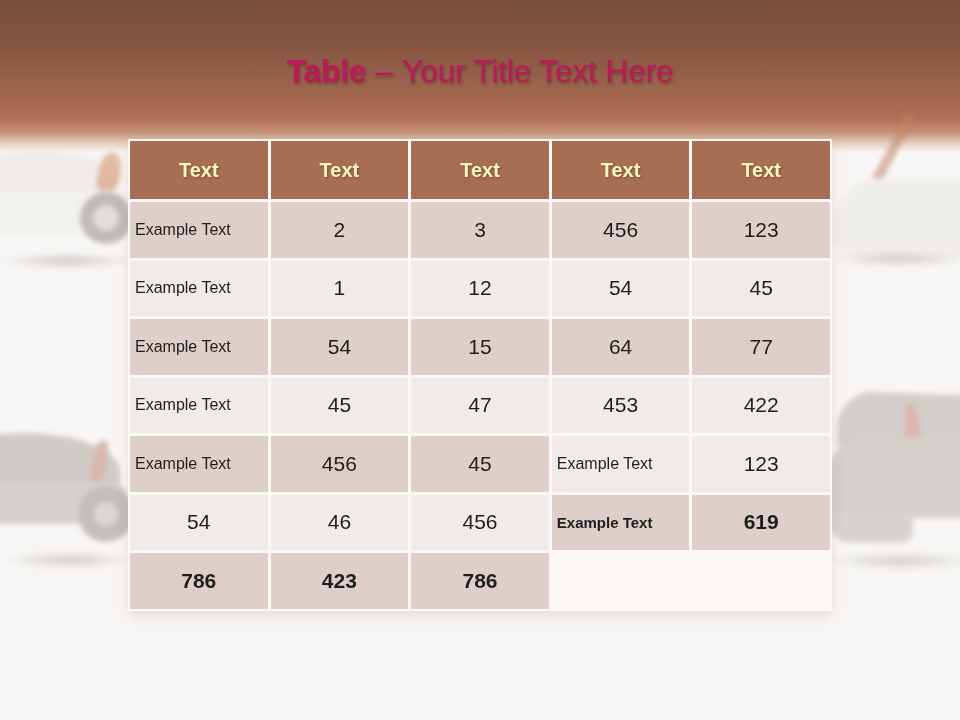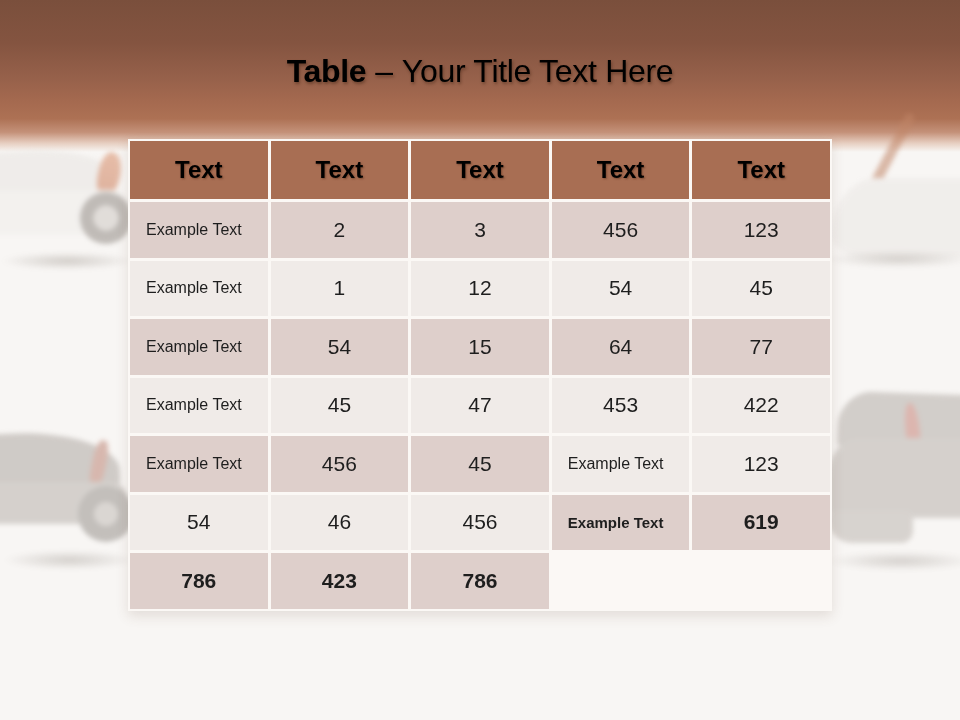--- a/index.html
+++ b/index.html
@@ -16,21 +16,21 @@
     position: absolute; left:0; top:0; width:960px; height:152px;
     background: linear-gradient(180deg,
       #7a4f3c 0%, #845440 28%, #95604a 50%, #a4694f 66%,
       #ad7154 78%, #c49179 87%, #e6cdbf 94%, rgba(250,246,243,0) 100%);
     z-index: 0;
   }
 
   .title {
     position: absolute; left:0; top:53px; width:960px;
     margin:0; text-align:center; z-index:3;
-    font-size: 32px; font-weight: 400; color:#000000;
+    font-size: 32px; font-weight: 400; color:#be185d;
     letter-spacing: -0.3px;
     text-shadow: 1px 2px 3px rgba(60,30,15,0.45);
   }
   .title .t-bold { font-weight: 700; }
   .title .t-sep { margin: 0 9px; }
 
   
   .car { position:absolute; z-index:1; filter: blur(2.5px); }
   .car div { position:absolute; }
   .car-tl { left:-8px; top:138px; width:150px; height:140px; opacity:.55; }
@@ -72,24 +72,24 @@
     grid-template-columns: repeat(5, 1fr);
     grid-template-rows: 58px repeat(7, 55.5px);
     gap:3px;
     padding:2px;
     background:#fbf8f5;
     box-sizing:border-box;
     box-shadow: 0 5px 12px rgba(100,70,50,0.14);
   }
   .cell { display:flex; align-items:center; justify-content:center; color:#1e1e1e; }
   .cell-header {
-    background:#a86e53; color:#000000; font-weight:700; font-size:24px;
+    background:#a86e53; color:#fef9c3; font-weight:700; font-size:20px;
     text-shadow:1px 1px 2px rgba(80,40,20,0.5);
   }
-  .cell-label { justify-content:flex-start; padding-left:16px; font-size:16px; }
+  .cell-label { justify-content:flex-start; padding-left:5px; font-size:16px; }
   .cell-num   { font-size:21px; }
   .row-dark   { background:#decfcb; }
   .row-light  { background:#f0ebe8; }
   .row-bold   { font-weight:700; }
   .row-bold.cell-label { font-size:15px; }
 </style>
 </head>
 <body>
 
 <div class="slide">

